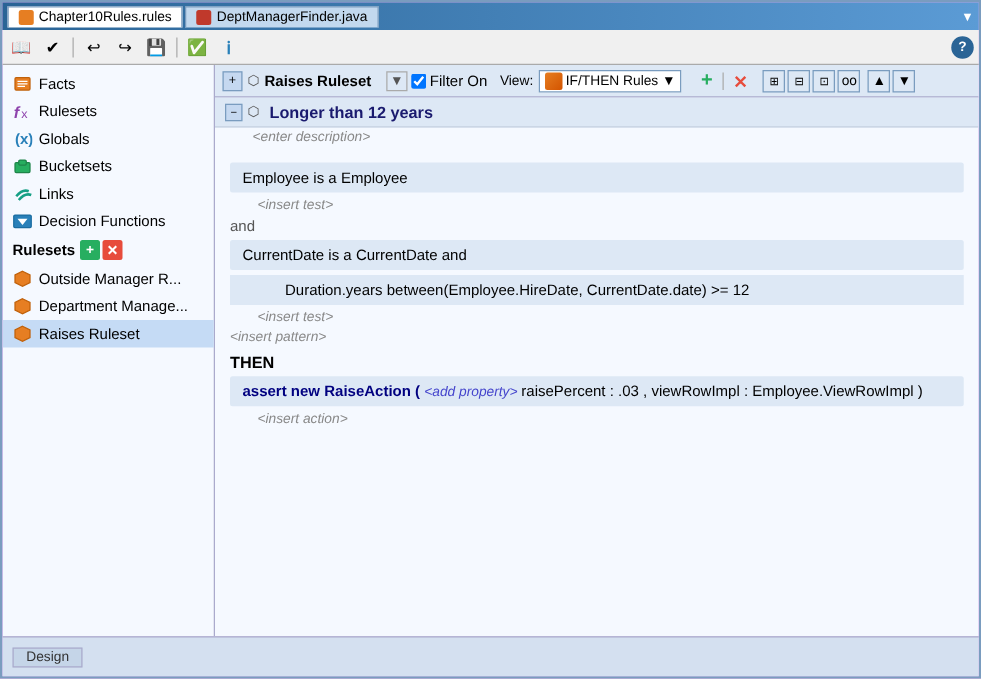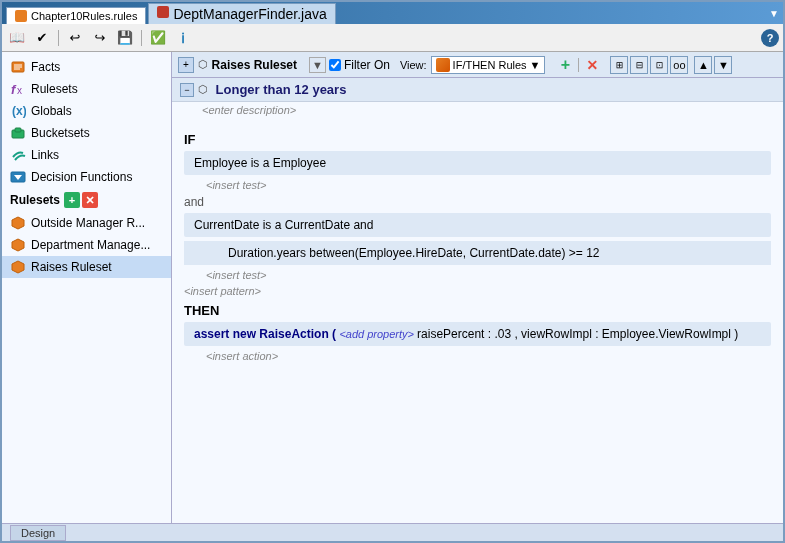--- a/index.html
+++ b/index.html
@@ -4,21 +4,21 @@
   <style>
     * { box-sizing: border-box; margin: 0; padding: 0; }
     body { font-family: 'Segoe UI', Arial, sans-serif; font-size: 12px; background: #d4d0c8; }
 
     .window { width: 785px; height: 543px; display: flex; flex-direction: column; border: 2px solid #7a9cbf; background: #f0abfc; }
 
     
     .title-bar { display: flex; align-items: center; background: linear-gradient(to right, #2a6496, #5b9bd5); height: 22px; padding: 0 4px; }
     .title-tab { background: #d4e8fb; border: 1px solid #7a9cbf; border-bottom: none; padding: 2px 8px; font-size: 11px; color: #000; margin-right: 2px; display: flex; align-items: center; gap: 4px; }
     .title-tab.active { background: #ffffff; }
-    .title-tab-inactive { background: #c2d8ee; border: 1px solid #7a9cbf; border-bottom: none; padding: 2px 8px; font-size: 14px; color: #000; display: flex; gap: 4px; }
+    .title-tab-inactive { background: #c2d8ee; border: 1px solid #7a9cbf; border-bottom: none; padding: 2px 8px; font-size: 11px; color: #000; display: flex; align-items: center; gap: 4px; }
     .tab-icon-rules { width: 12px; height: 12px; background: #e67e22; border-radius: 2px; display: inline-block; }
     .tab-icon-java { width: 12px; height: 12px; background: #c0392b; border-radius: 2px; display: inline-block; }
     .title-bar-right { margin-left: auto; }
     .dropdown-arrow { color: white; font-size: 10px; cursor: pointer; }
 
     
     .toolbar { display: flex; align-items: center; background: #f0f0f0; border-bottom: 1px solid #aaa; height: 28px; padding: 0 4px; gap: 3px; }
     .toolbar-btn { width: 22px; height: 20px; border: 1px solid transparent; background: transparent; cursor: pointer; display: flex; align-items: center; justify-content: center; font-size: 13px; border-radius: 2px; }
     .toolbar-sep { width: 1px; height: 16px; background: #aaa; margin: 0 2px; }
     .help-btn { margin-left: auto; width: 18px; height: 18px; border-radius: 50%; background: #2a6496; color: white; display: flex; align-items: center; justify-content: center; font-size: 11px; font-weight: bold; cursor: pointer; }
@@ -68,21 +68,21 @@
     .insert-placeholder { font-size: 11px; color: #888; font-style: italic; margin: 4px 0 4px 22px; }
     .and-label { font-size: 12px; color: #555; margin: 2px 0; }
     .condition-row-inner { background: #dde8f5; padding: 5px 10px 5px 44px; margin: 4px 0; font-size: 12px; }
     .then-action { background: #dde8f5; padding: 5px 10px; margin: 4px 0; font-size: 12px; border-radius: 2px; }
     .action-placeholder { font-size: 11px; color: #4444cc; font-style: italic; cursor: pointer; }
     .action-text { font-size: 12px; }
     .action-keyword { color: #000080; font-weight: bold; }
     .insert-pattern { font-size: 11px; color: #888; font-style: italic; margin: 4px 0; }
 
     
-    .status-bar { height: 18px; background: #d4e0f0; border-top: 1px solid #aac; display: flex; align-items: center; padding: 0 8px; font-size: 11px; color: #333; }
+    .status-bar { height: 32px; background: #d4e0f0; border-top: 1px solid #aac; display: flex; align-items: center; padding: 0 8px; font-size: 11px; color: #333; }
     .status-tab { background: #c5d5e8; border: 1px solid #aac; padding: 1px 10px; font-size: 11px; height: 16px; display: flex; align-items: center; }
 
     
     .icon-facts { color: #e67e22; }
     .icon-ruleset { color: #e67e22; }
 
     input[type=checkbox] { width: 12px; height: 12px; }
 
     .copy-btn-group { display: flex; align-items: center; gap: 2px; margin-left: 4px; }
     .copy-btn { width: 18px; height: 18px; border: 1px solid #7a9cbf; background: #dde8f5; display: flex; align-items: center; justify-content: center; font-size: 9px; cursor: pointer; }
@@ -265,21 +265,20 @@
         <div class="rule-header">
           <div class="collapse-btn">−</div>
           <span style="font-size:11px; color:#555; margin-right:4px;">⬡</span>
           <span class="rule-name">Longer than 12 years</span>
         </div>
 
         <div class="rule-desc" style="color:#888; font-style:italic; font-size:11px; margin-left:30px; margin-top:2px; margin-bottom:4px;">&lt;enter description&gt;</div>
 
         <div class="rule-body">
 
-          <div class="rule-keyword">IF</div>
 
           <div class="condition-row">
             <span>Employee is a Employee</span>
           </div>
 
           <div class="insert-placeholder">&lt;insert test&gt;</div>
 
           <div class="and-label">and</div>
 
           <div class="condition-row">

